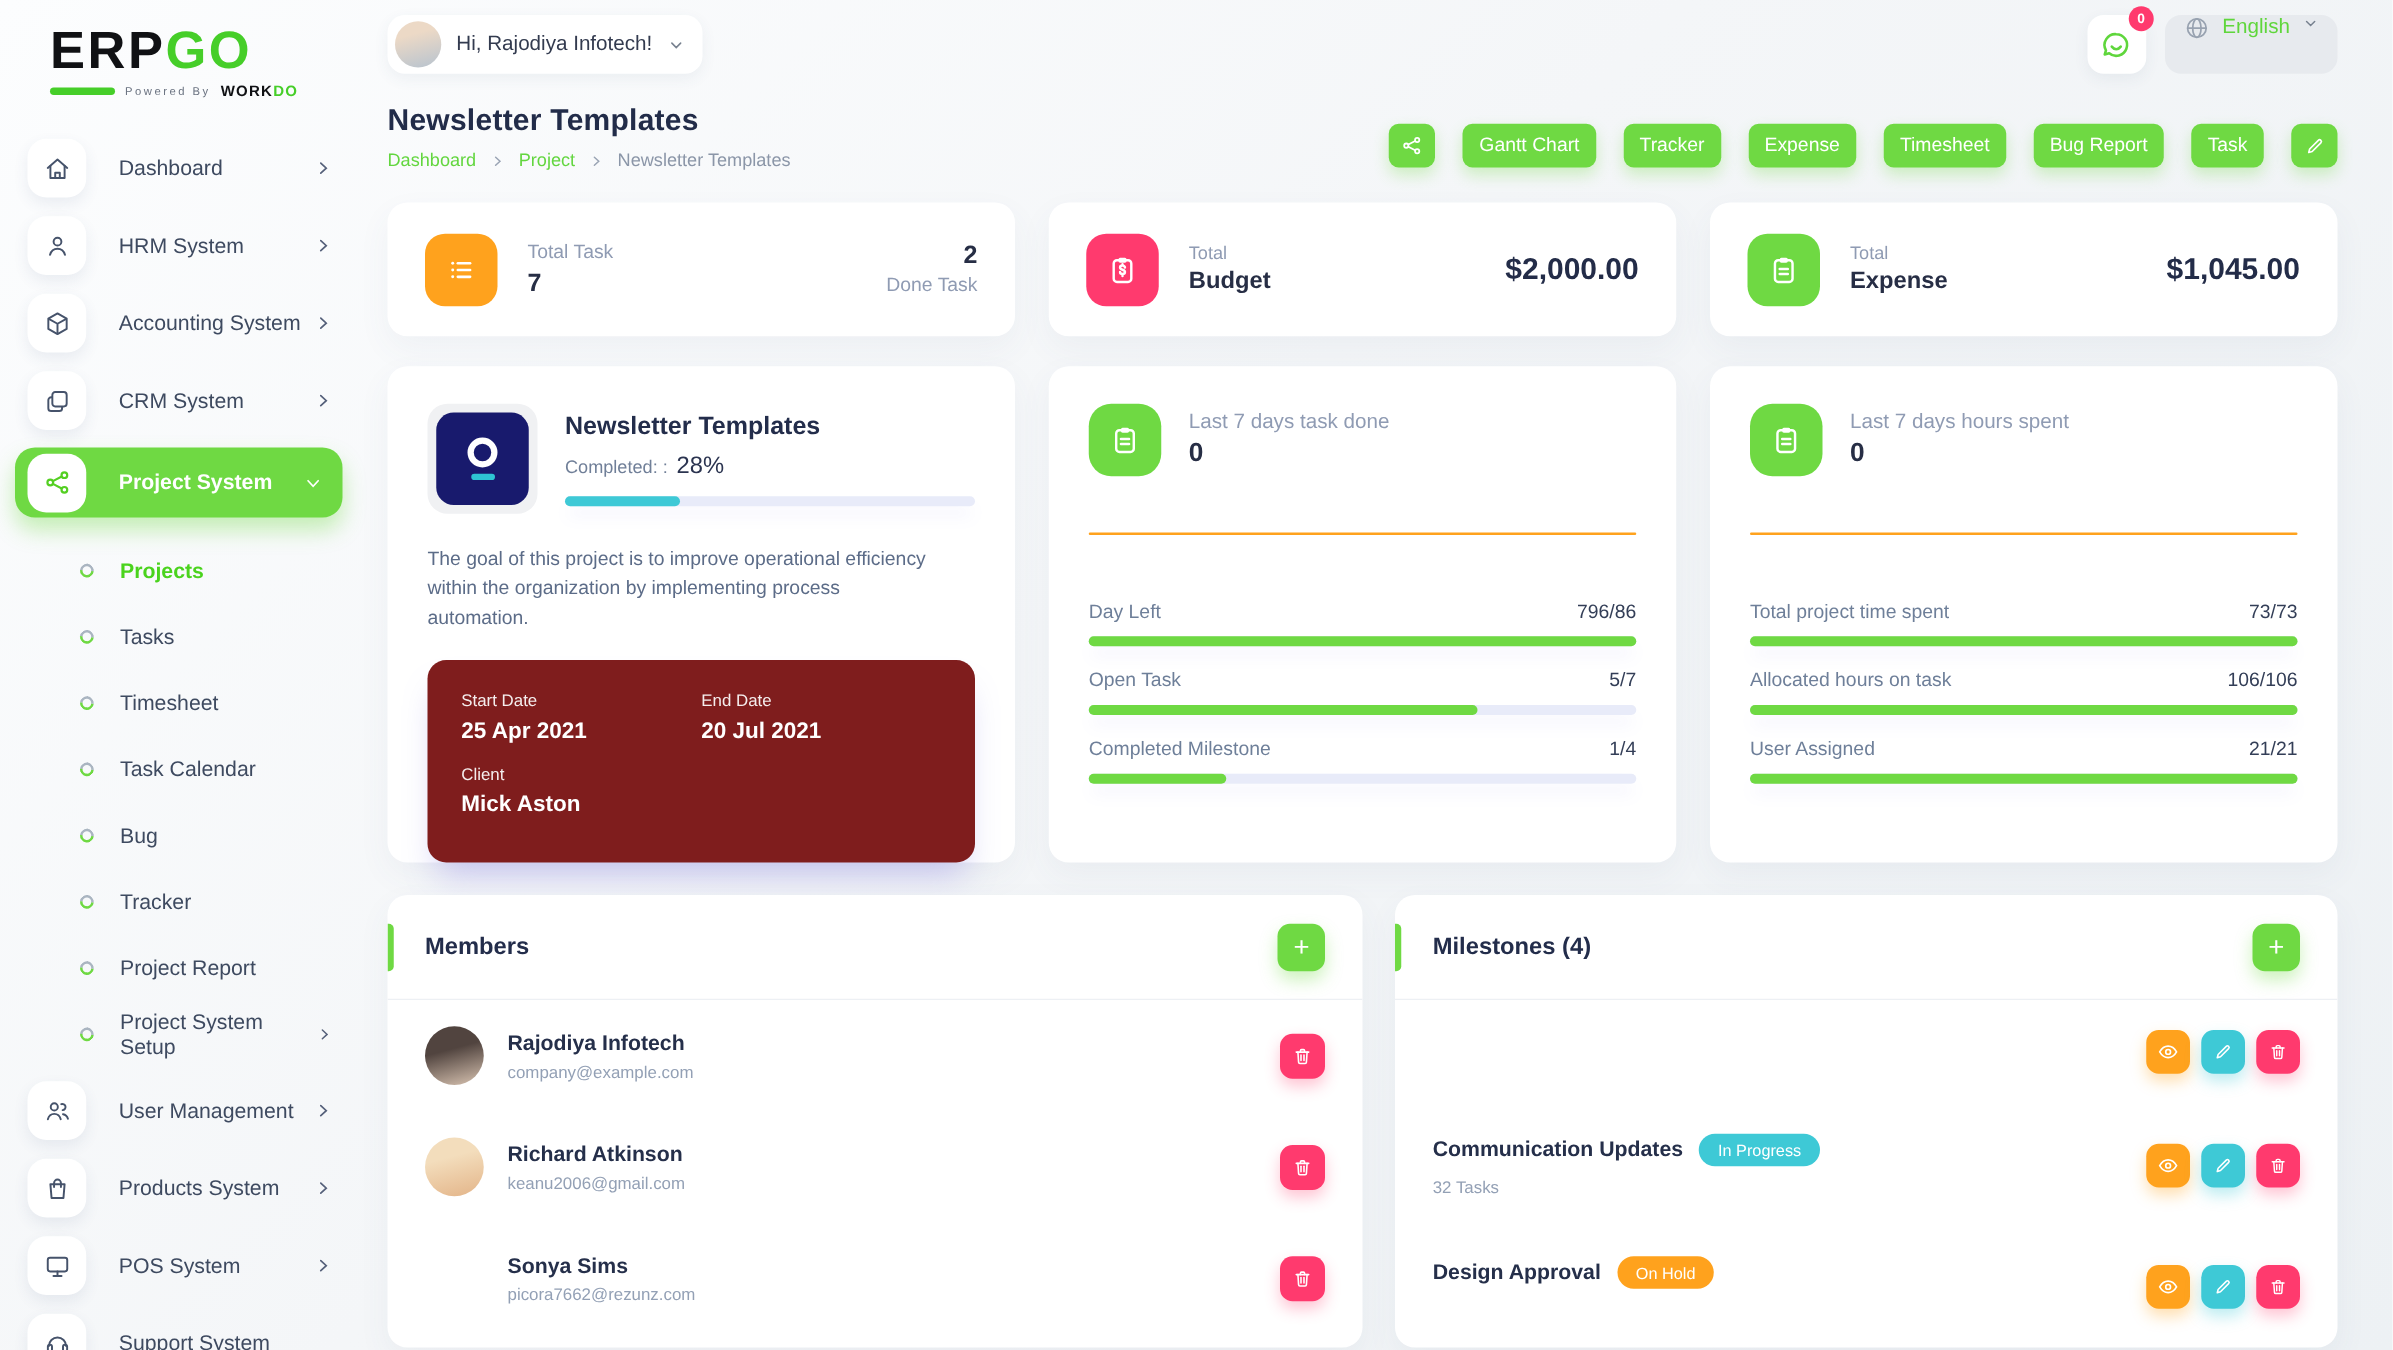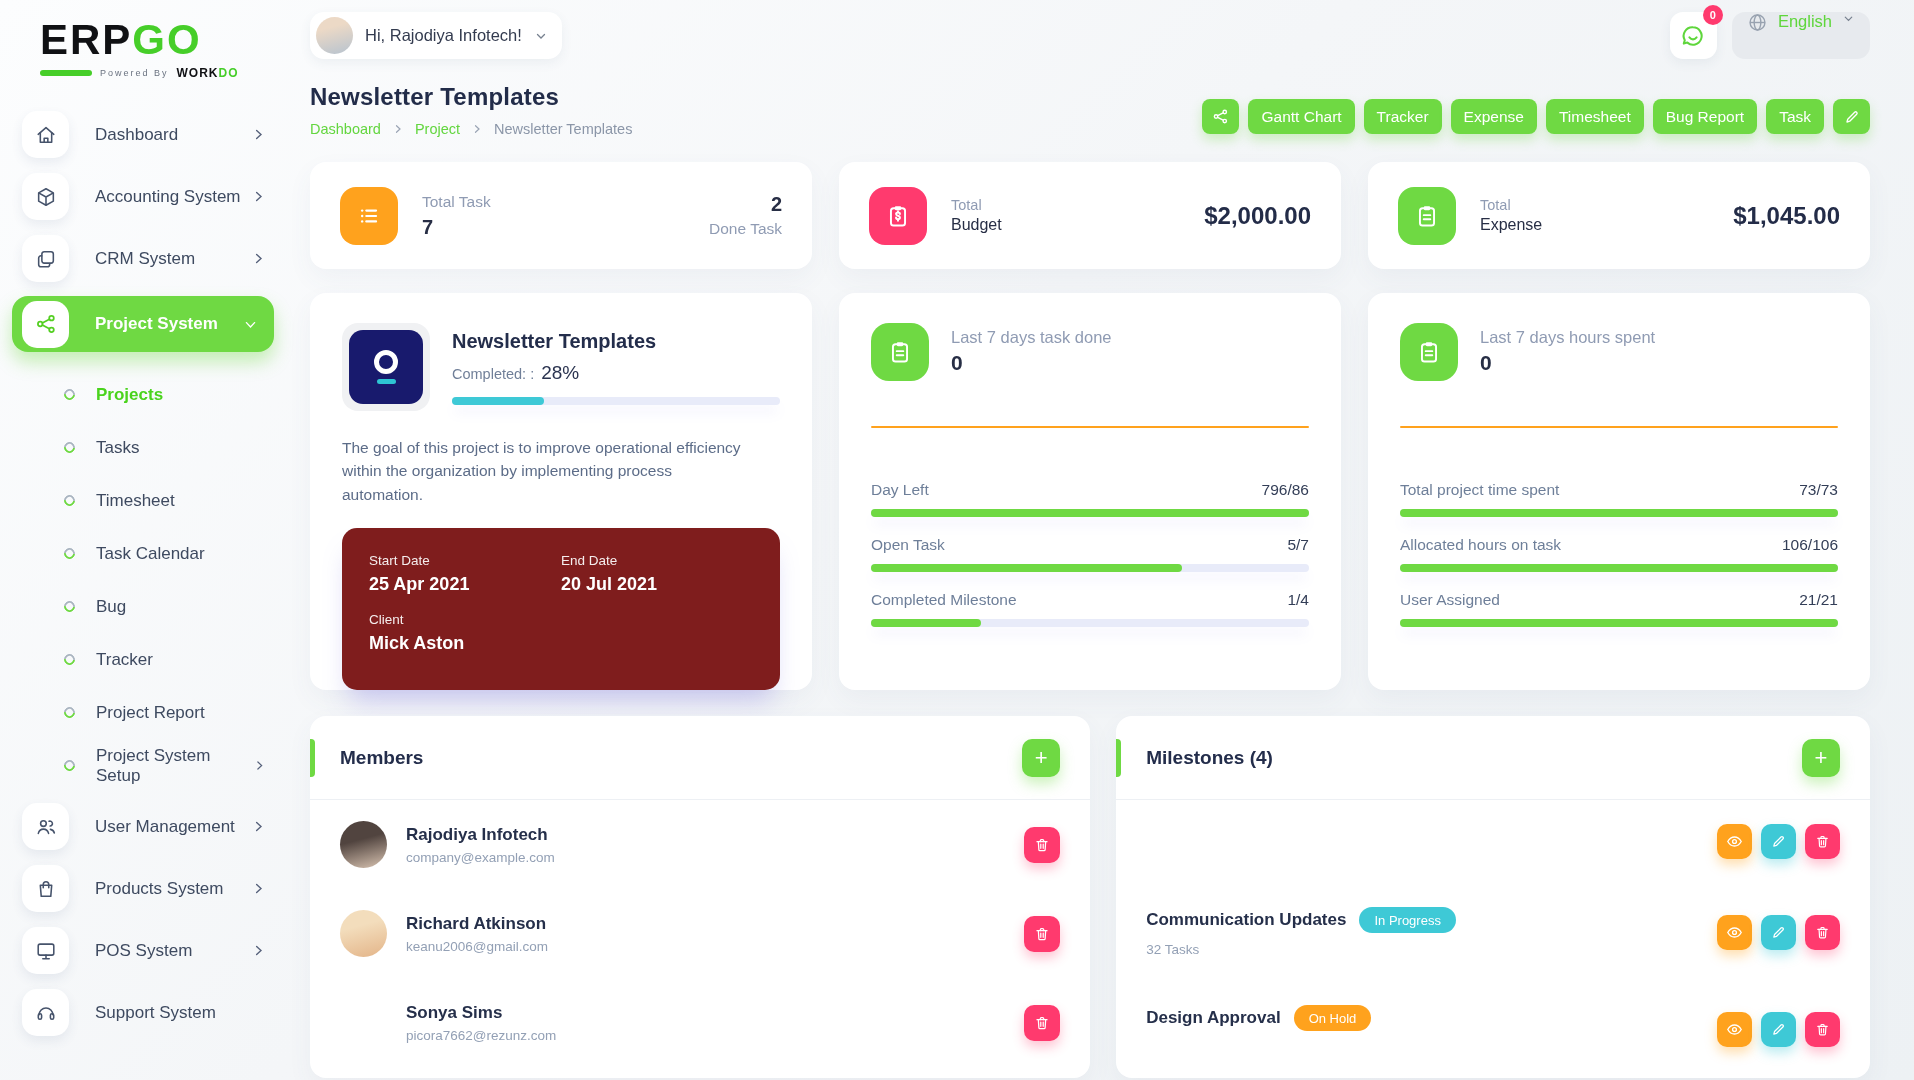--- a/index.html
+++ b/index.html
@@ -56,37 +56,37 @@
   .lang-pill{height:47px;background:#e7eaee;border-radius:13px;display:flex;gap:10px;padding:0 15px;
     color:#98a2b0;cursor:pointer;border:none}
   .lang-label{color:#5fd63c;font-size:16.5px;font-family:inherit}
 
   .page-head{display:flex;margin-top:24px;align-items:flex-start}
   .page-title{font-size:24px;font-weight:700;color:#222c49;letter-spacing:.2px}
   .breadcrumb{margin-top:10px;font-size:14.5px;display:flex;gap:11px;align-items:center}
   .bc-link{color:#63d63f;cursor:pointer}
   .bc-sep{color:#9aa4b4;display:flex}
   .bc-cur{color:#8b96a8}
-  .head-actions{margin-left:auto;display:flex;gap:9px;margin-top:16px}
+  .head-actions{margin-left:auto;display:flex;gap:22px;margin-top:16px}
   .btn{height:35px;border-radius:8px;background:#6fd943;color:#fff;font-size:15.5px;display:flex;align-items:center;
     padding:0 13px;box-shadow:0 6px 12px rgba(111,217,67,.3);border:none;cursor:pointer;font-family:inherit;white-space:nowrap}
   .btn.icon-only{width:37px;padding:0;justify-content:center}
 
   
   .stats-row,.mid-row{display:grid;grid-template-columns:1fr 1fr 1fr;gap:27px}
   .stats-row{margin-top:25px}
   .card{background:#fff;border-radius:16px;box-shadow:0 10px 26px rgba(70,90,130,.055)}
   .stat-card{padding:24px 30px;display:flex;align-items:center;height:107px}
   .stat-icon{width:58px;height:58px;border-radius:16px;display:flex;align-items:center;justify-content:center;color:#fff;flex:0 0 58px}
   .stat-mid{margin-left:24px}
   .g-label{font-size:15.5px;color:#8f9bb3}
   .g-big{font-size:20px;font-weight:700;color:#272e45;margin-top:5px}
   .stat-right{margin-left:auto;text-align:right}
   .money{font-size:24px;font-weight:700;color:#232c48}
-  .lbl-strong{font-size:16px;font-weight:400;color:#272e45;margin-top:3px}
+  .lbl-strong{font-size:19px;font-weight:700;color:#272e45;margin-top:3px}
 
   
   .mid-row{margin-top:24px}
   .panel{padding:30px 32px;height:397px}
   .info-head{display:flex;gap:22px;align-items:center}
   .logo-tile{width:88px;height:88px;background:#f0f1f3;border-radius:16px;display:flex;align-items:center;justify-content:center;flex:0 0 88px}
   .logo-inner{width:74px;height:74px;background:#181a6d;border-radius:14px;display:flex;flex-direction:column;align-items:center;justify-content:center}
   .logo-ring{width:24px;height:24px;border:5.5px solid #fff;border-radius:50%}
   .logo-dash{width:19px;height:5px;background:#2ec5d3;border-radius:3px;margin-top:5px}
   .proj-title{font-size:20px;font-weight:700;color:#232d4b}
@@ -173,20 +173,34 @@
             </svg>
         </span>
         <span class="nav-label">Dashboard</span>
         <span class="chev">
             <svg width="15" height="15" viewBox="0 0 24 24" fill="none" stroke="currentColor" stroke-width="2.2" stroke-linecap="round">
               <polyline points="9,5.5 16,12 9,18.5"></polyline>
             </svg>
           </span>
       </div>
 
+      <div class="nav-item">
+        <span class="icon-box">
+          <svg width="22" height="22" viewBox="0 0 24 24" fill="none" stroke="currentColor" stroke-width="1.7" stroke-linecap="round">
+              <circle cx="12" cy="8" r="3.4"></circle>
+              <path d="M5.5 19.5c1-3.6 3.6-5.3 6.5-5.3s5.5 1.7 6.5 5.3"></path>
+            </svg>
+        </span>
+        <span class="nav-label">HRM System</span>
+        <span class="chev">
+            <svg width="15" height="15" viewBox="0 0 24 24" fill="none" stroke="currentColor" stroke-width="2.2" stroke-linecap="round">
+              <polyline points="9,5.5 16,12 9,18.5"></polyline>
+            </svg>
+          </span>
+      </div>
 
       <div class="nav-item">
         <span class="icon-box">
           <svg width="22" height="22" viewBox="0 0 24 24" fill="none" stroke="currentColor" stroke-width="1.7" stroke-linejoin="round">
               <path d="M12 3l8 4.5v9L12 21l-8-4.5v-9L12 3z"></path>
               <path d="M4 7.5l8 4.5 8-4.5M12 12v9"></path>
             </svg>
         </span>
         <span class="nav-label">Accounting System</span>
         <span class="chev">

